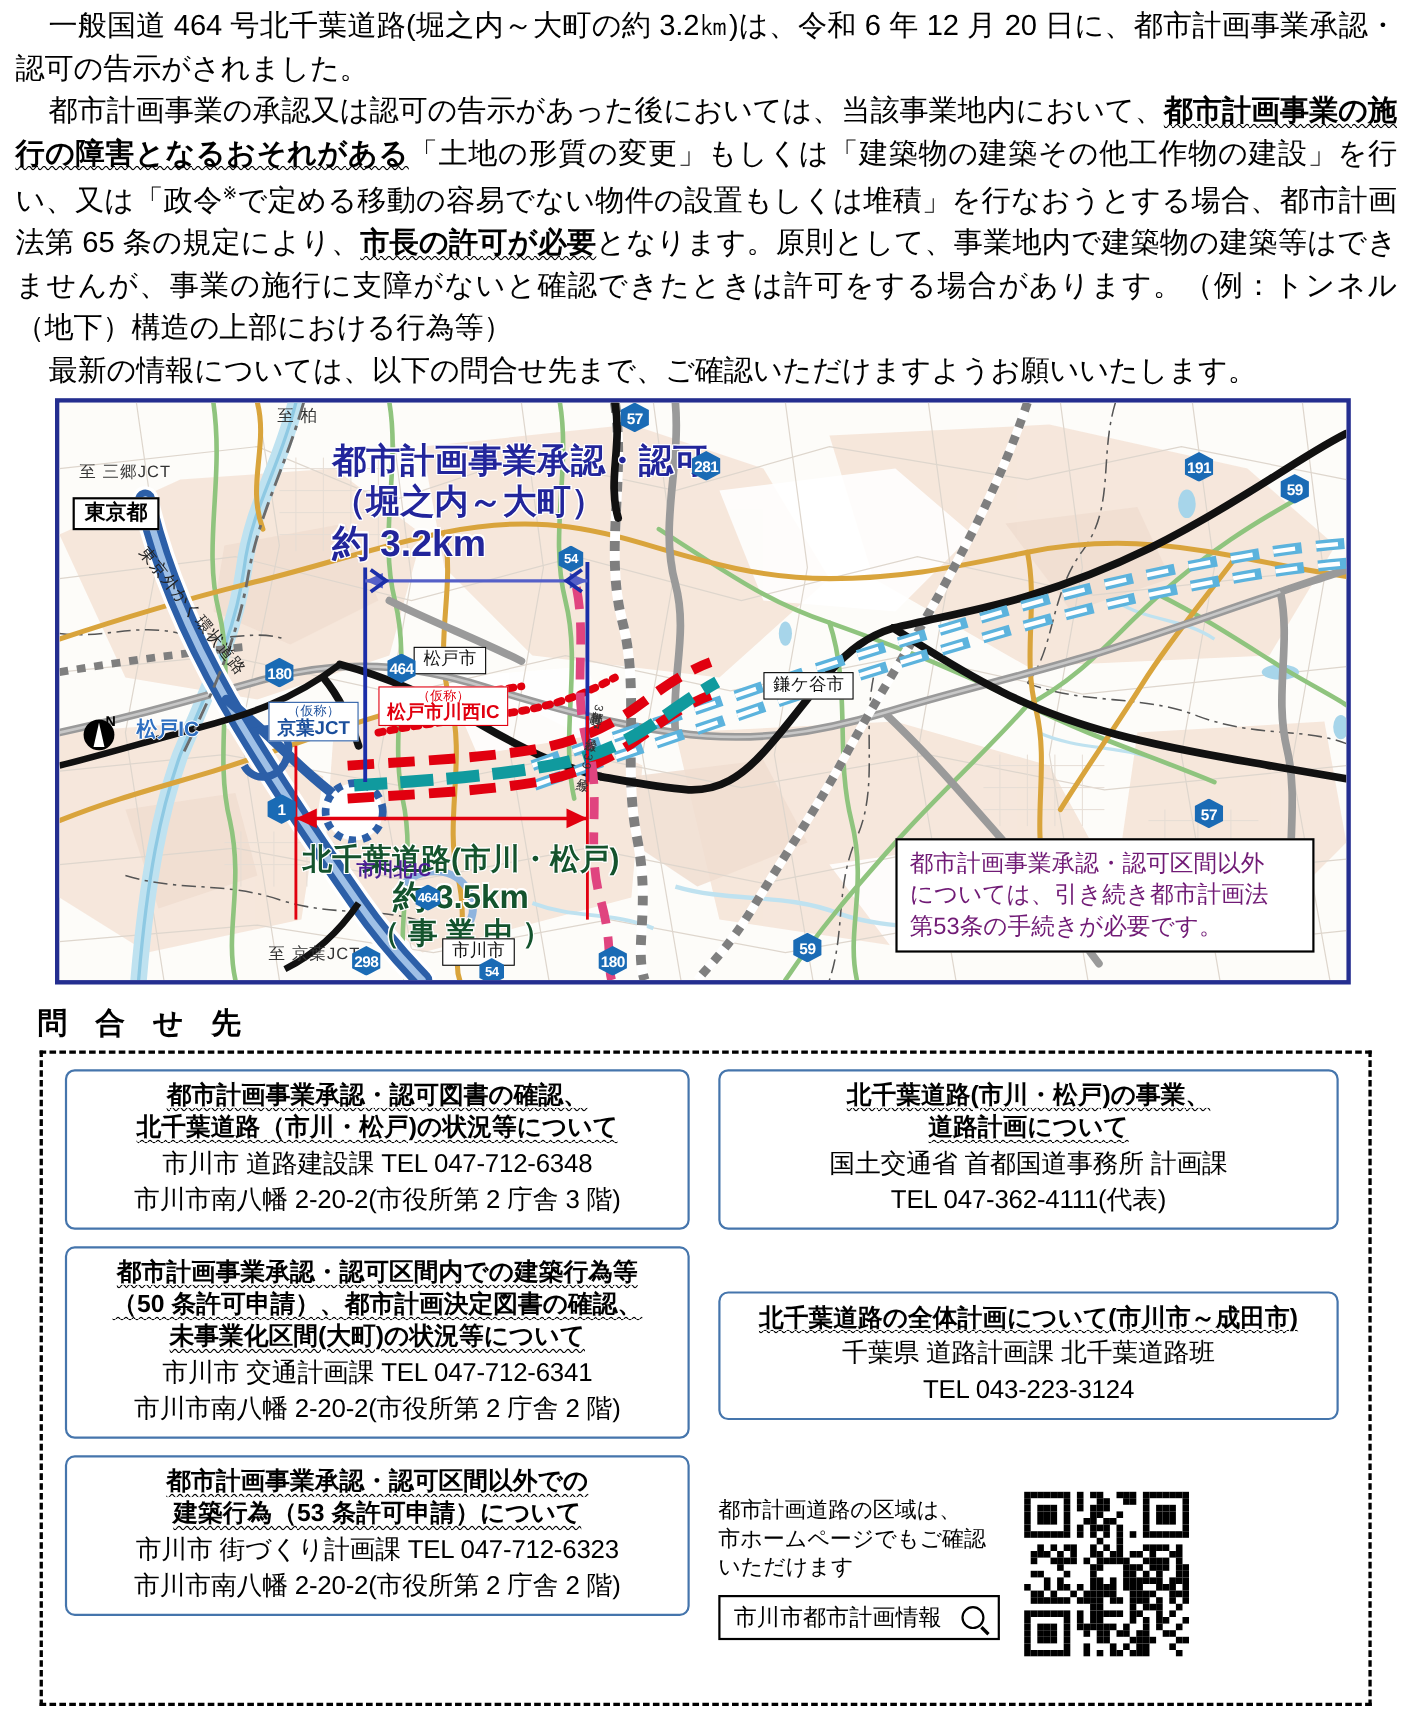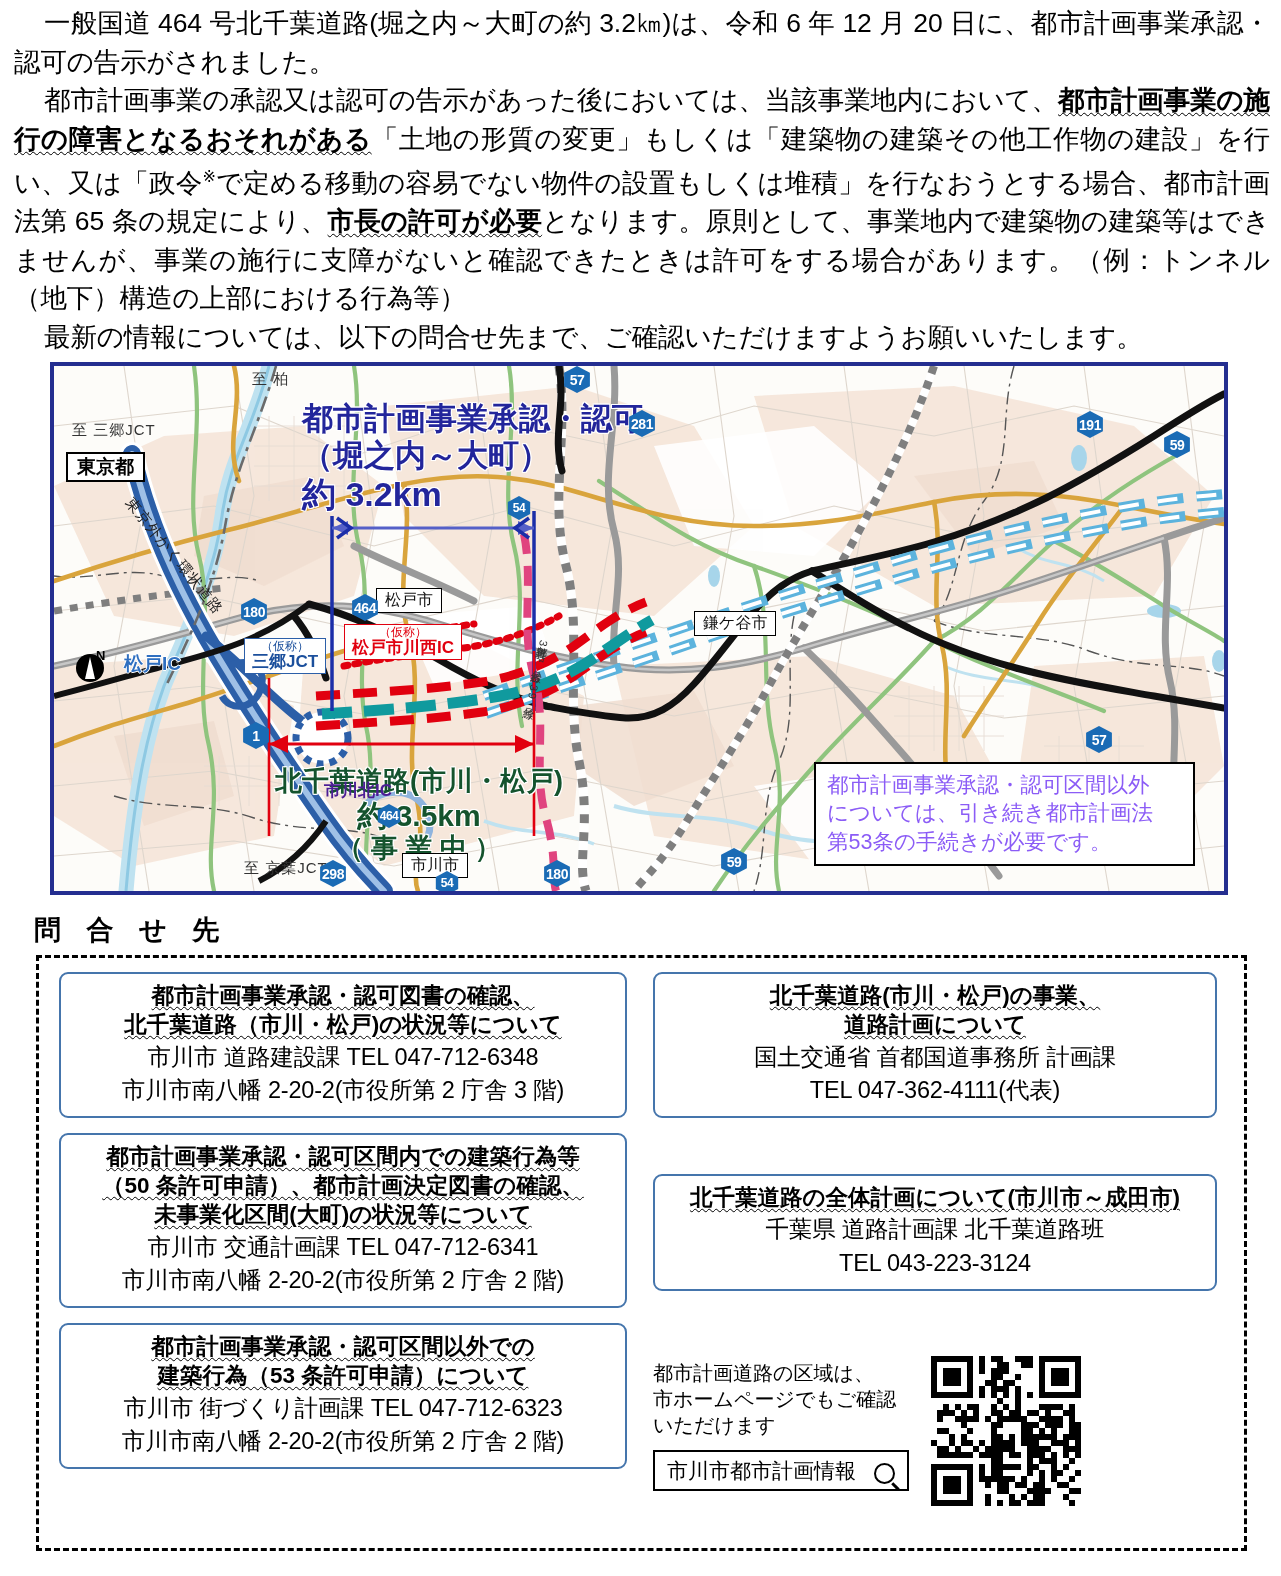--- a/index.html
+++ b/index.html
@@ -114,21 +114,21 @@
   .ic-box-red .kasho { font-size: 12px; font-weight: normal; display: block; color:#e1000f;}
   .small-dest { font-size: 15px; color: #333; letter-spacing: 1px; }
   .ic-blue { color: #2f6fc0; font-weight: bold; font-size: 19px;
     text-shadow: 1px 0 0 #fff,-1px 0 0 #fff,0 1px 0 #fff,0 -1px 0 #fff; }
   .note-box {
     border: 2px solid #000;
     background: #fff;
     font-size: 21.5px;
     line-height: 1.32;
     padding: 7px 11px 8px 11px;
-    color: #8b5cf6;
+    color: #701a75;
   }
   .vert-label {
     writing-mode: vertical-rl;
     font-size: 11px;
     color: #333;
     letter-spacing: 1px;
   }
   .shield {
     position: absolute;
     width: 30px; height: 27px;
@@ -217,21 +217,21 @@
   }
   #qr-text {
     font-size: 20px;
     line-height: 1.3;
     padding-top: 4px;
   }
   #search-pill {
     margin-top: 12px;
     border: 2.4px solid #000;
     display: inline-flex;
-    align-items: flex-end;
+    align-items: center;
     gap: 18px;
     padding: 5px 12px;
     font-size: 21px;
   }
   .mag {
     width: 17px; height: 17px;
     border: 2.6px solid #000;
     border-radius: 50%;
     position: relative;
     display: inline-block;
@@ -499,21 +499,21 @@
   <div class="m-lab city-box" style="left:348px; top:487px;">市川市</div>
   <div class="m-lab city-box" style="left:640px; top:245px;">鎌ケ谷市</div>
 
   <div class="m-lab" style="left:82px; top:128px; transform:rotate(51deg); transform-origin:left top; font-size:15px; color:#222; letter-spacing:1px;">東京外かく環状道路</div>
 
   <div class="m-lab ic-blue" style="left:70px; top:287px;">松戸IC</div>
   <div class="m-lab" style="left:270px; top:415px; font-size:17px; font-weight:bold; color:#4c1d95;">市川北IC</div>
 
   <div class="m-lab jct-box" style="left:190px; top:272px;">
     <span class="kasho">（仮称）</span>
-    <span>三郷JCT</span>
+    <span>京葉JCT</span>
   </div>
 
   <div class="m-lab ic-box-red" style="left:290px; top:258px;">
     <span class="kasho">（仮称）</span>
     <span>松戸市川西IC</span>
   </div>
 
   <div class="m-lab vert-label" style="left:484px; top:270px; height:160px; transform:rotate(12deg); transform-origin: top left;">都計道3・3・7号線／3・3・9号線</div>
 
   <div class="compass" style="left:22px; top:288px;"></div>

